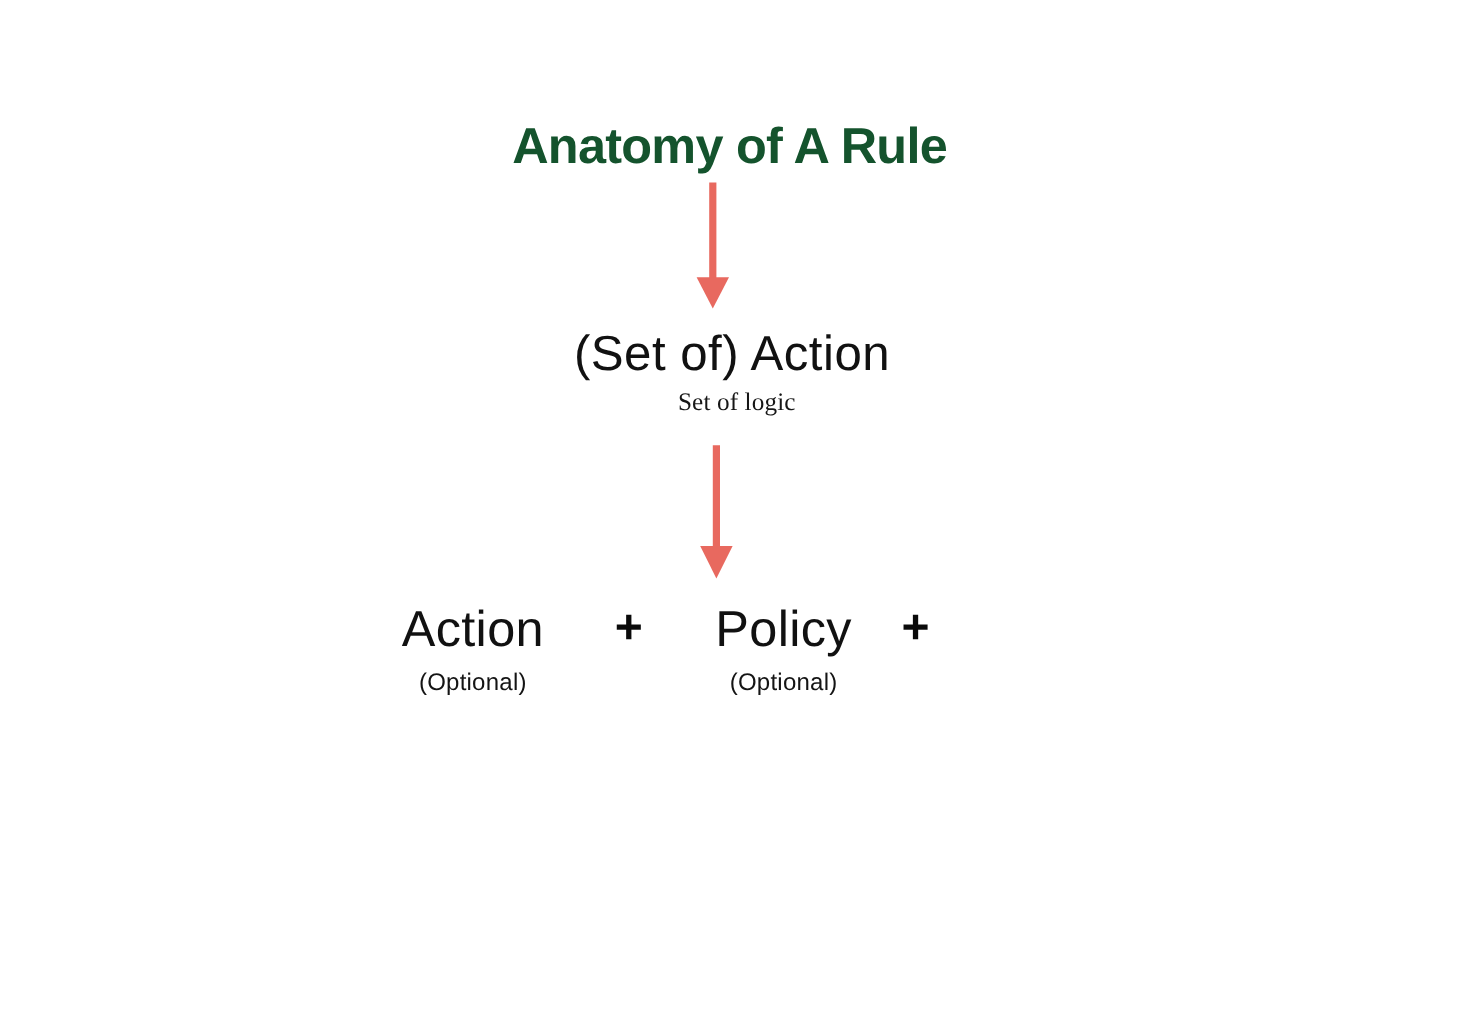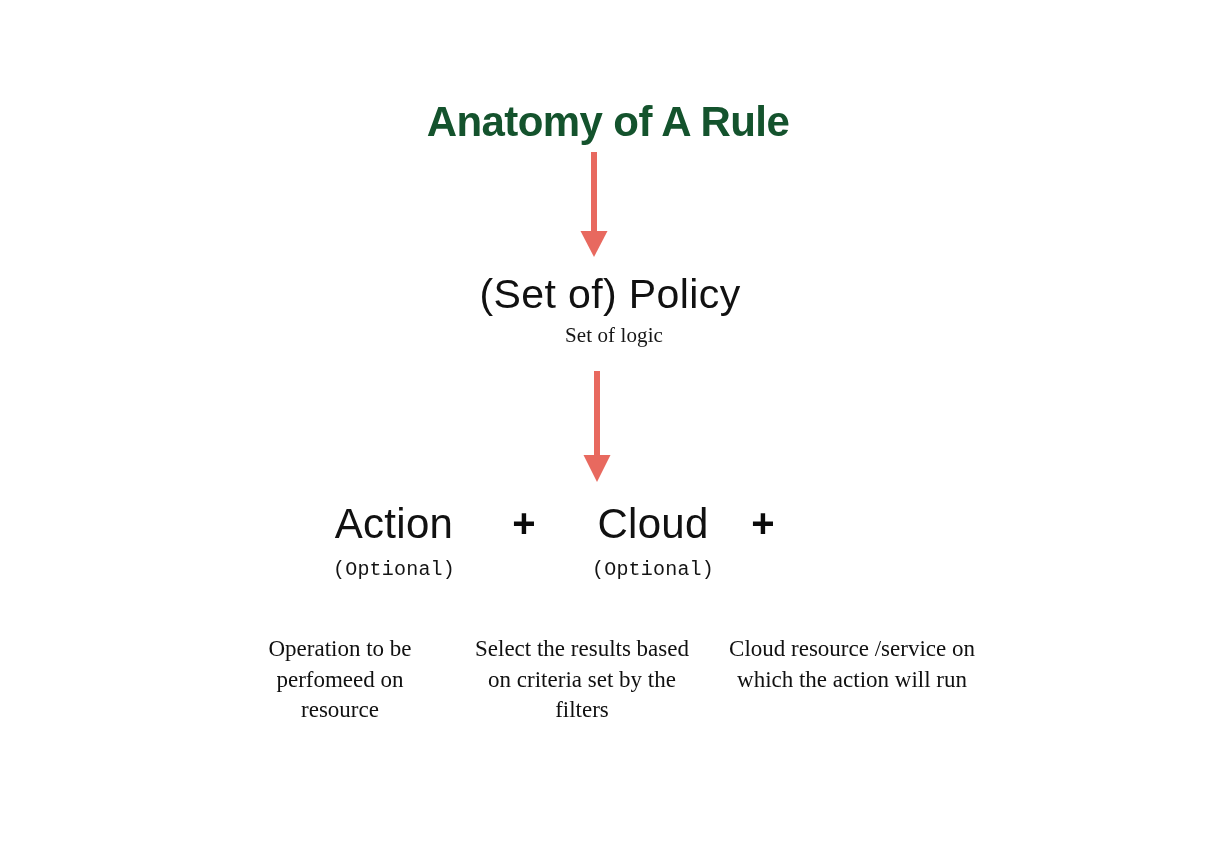--- a/index.html
+++ b/index.html
@@ -90,21 +90,21 @@
   .term-label {
     font-family: "Liberation Sans", sans-serif;
     font-size: 42px;
     font-weight: 300;
     letter-spacing: 0.3px;
     line-height: 1.05;
     color: #111111;
     white-space: nowrap;
   }
   .term-optional {
-    font-family: Liberation Mono, monospace;
+    font-family: Liberation Sans, sans-serif;
     font-size: 20px;
     font-weight: 300;
     color: #141414;
     margin-top: 12px;
     letter-spacing: 0.2px;
     min-height: 24px;
   }
   .plus {
     font-family: "Liberation Sans", sans-serif;
     font-size: 40px;
@@ -150,49 +150,44 @@
   <div class="title">Anatomy of A Rule</div>
 
   <div class="arrow arrow-1">
     <svg width="34" height="110" viewBox="0 0 34 110" aria-hidden="true">
       <line x1="17" y1="2" x2="17" y2="86" stroke="#e8695f" stroke-width="6"></line>
       <polygon points="17,107 3.5,81 30.5,81" fill="#e8695f"></polygon>
     </svg>
   </div>
 
   <div class="policy-wrap">
-    <div class="policy-title">(Set of) Policy</div>
+    <div class="policy-title">(Set of) Action</div>
     <div class="policy-sub">Set of logic</div>
   </div>
 
   <div class="arrow arrow-2">
     <svg width="34" height="116" viewBox="0 0 34 116" aria-hidden="true">
       <line x1="17" y1="2" x2="17" y2="90" stroke="#e8695f" stroke-width="6"></line>
       <polygon points="17,113 3.5,86 30.5,86" fill="#e8695f"></polygon>
     </svg>
   </div>
 
   <div class="formula">
 
     <div class="term term-action">
       <div class="term-label">Action</div>
       <div class="term-optional">(Optional)</div>
     </div>
 
     <div class="plus op-1">+</div>
 
     <div class="term term-filter">
-      <div class="term-label">Cloud</div>
+      <div class="term-label">Policy</div>
       <div class="term-optional">(Optional)</div>
     </div>
 
     <div class="plus op-2">+</div>
 
 
   </div>
 
-  <div class="descs">
-    <div class="desc desc-action">Operation to be perfomeed on resource</div>
-    <div class="desc desc-filter">Select the results based on criteria set by the filters</div>
-    <div class="desc desc-resource">Cloud resource /service on which the action will run</div>
-  </div>
 
 </div>
 
 </body></html>

